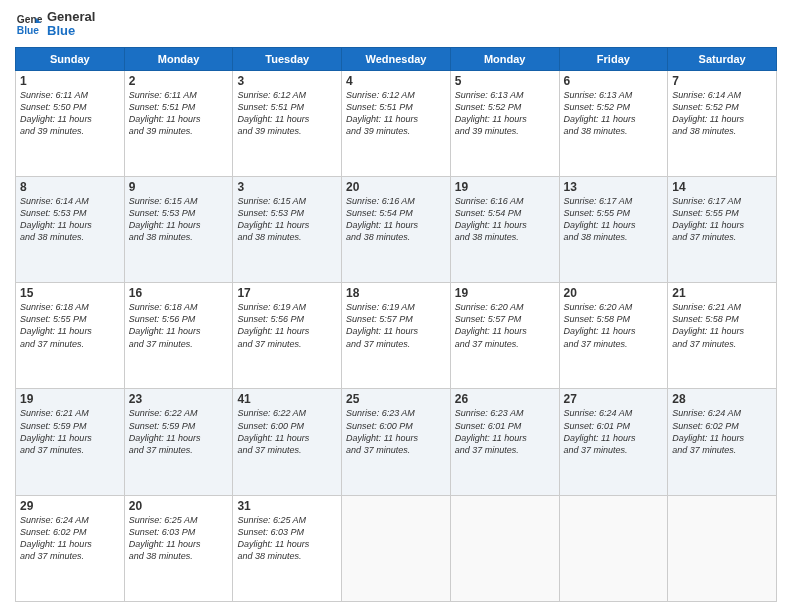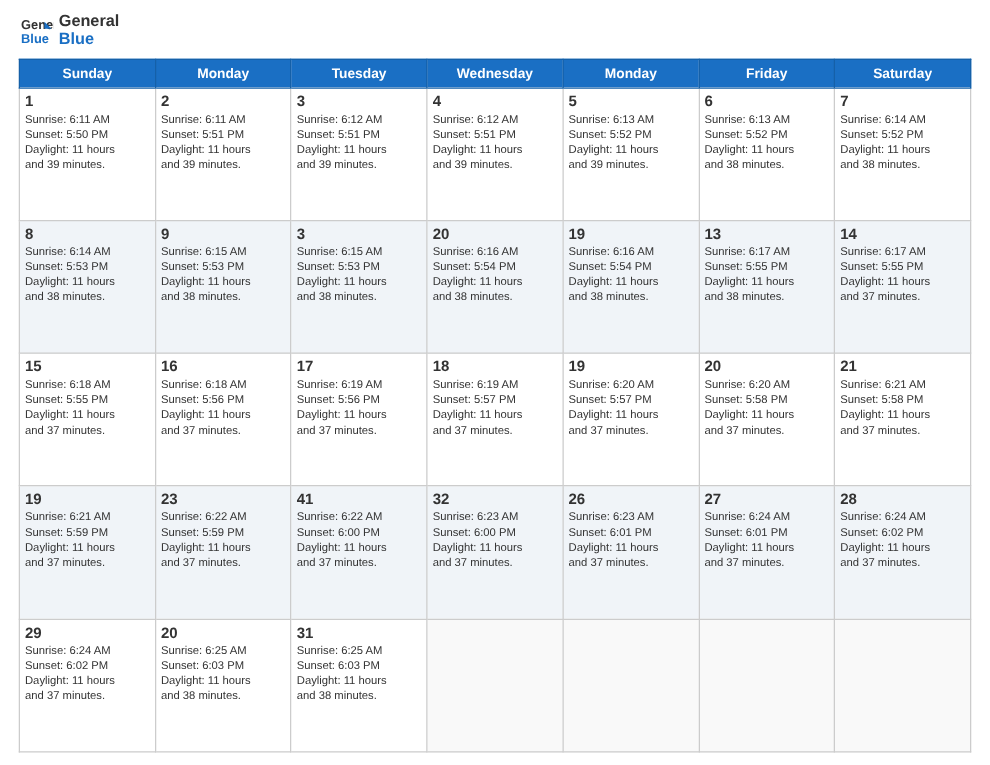--- a/index.html
+++ b/index.html
@@ -74,20 +74,21 @@
     .day-num {
       font-size: 12px;
       font-weight: bold;
       display: block;
       margin-bottom: 1px;
     }
     .day-info {
       font-size: 9px;
       line-height: 1.35;
       color: #333;
+      font-style: italic;
     }
     .empty-cell {
       background: #f9f9f9 !important;
     }
   </style>
 </head>
 <body>
 
 <div class="page">
   <div class="header">
@@ -219,21 +220,21 @@
           </td>
           <td>
             <span class="day-num">23</span>
             <div class="day-info">Sunrise: 6:22 AM<br>Sunset: 5:59 PM<br>Daylight: 11 hours<br>and 37 minutes.</div>
           </td>
           <td>
             <span class="day-num">41</span>
             <div class="day-info">Sunrise: 6:22 AM<br>Sunset: 6:00 PM<br>Daylight: 11 hours<br>and 37 minutes.</div>
           </td>
           <td>
-            <span class="day-num">32</span>
+            <span class="day-num">25</span>
             <div class="day-info">Sunrise: 6:23 AM<br>Sunset: 6:00 PM<br>Daylight: 11 hours<br>and 37 minutes.</div>
           </td>
           <td>
             <span class="day-num">26</span>
             <div class="day-info">Sunrise: 6:23 AM<br>Sunset: 6:01 PM<br>Daylight: 11 hours<br>and 37 minutes.</div>
           </td>
           <td>
             <span class="day-num">27</span>
             <div class="day-info">Sunrise: 6:24 AM<br>Sunset: 6:01 PM<br>Daylight: 11 hours<br>and 37 minutes.</div>
           </td>

